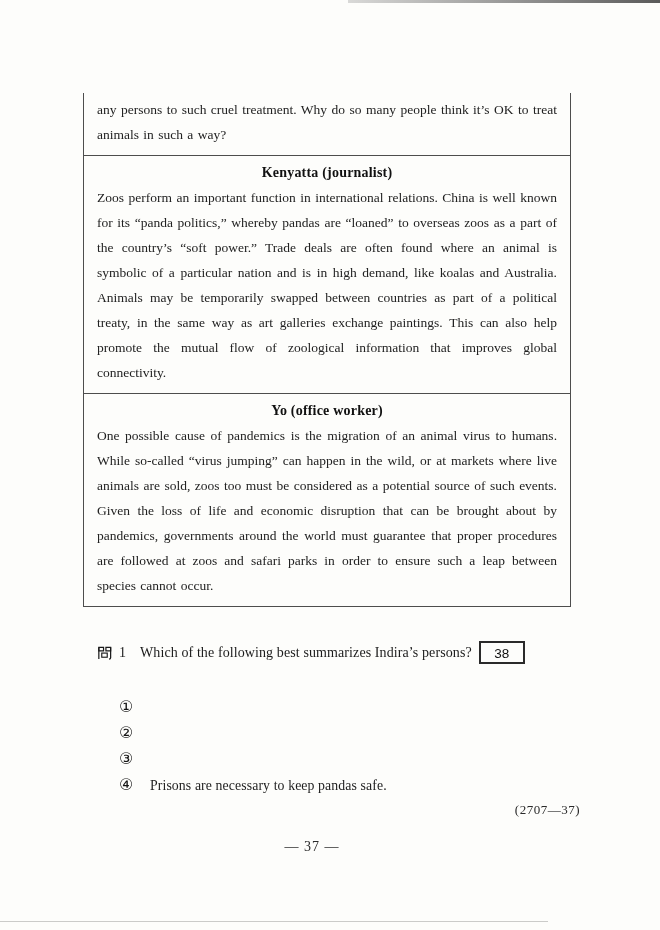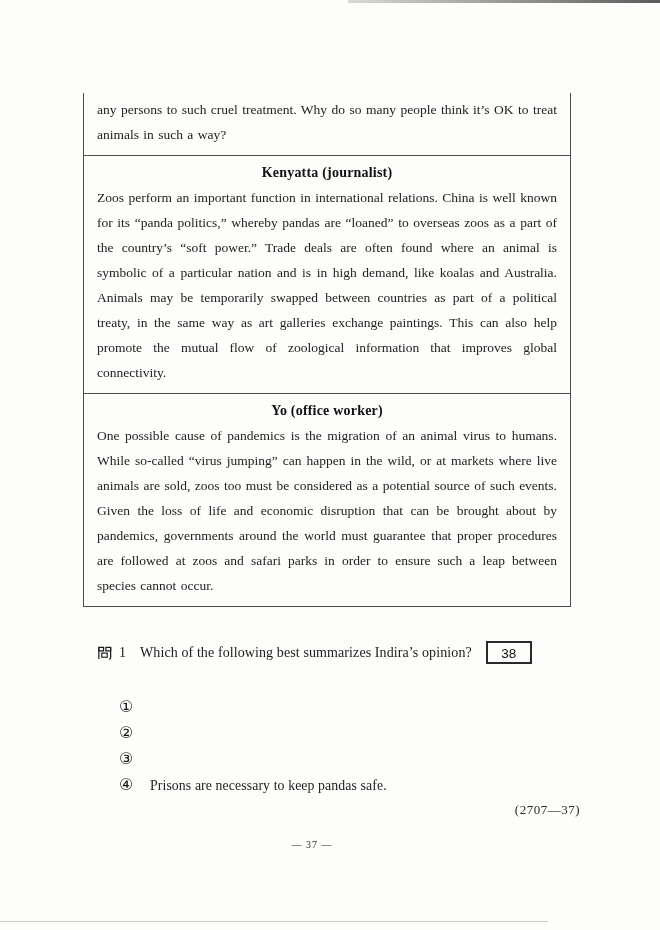--- a/index.html
+++ b/index.html
@@ -35,36 +35,36 @@
     text-align:center;
   }
   .question{
     position:absolute;left:96px;top:641px;width:470px;
     display:flex;align-items:center;font-size:14px;color:#1b1b1b;
   }
   .mon{display:inline-flex;align-items:center;margin-right:6px;}
   .qnum{font-weight:normal;margin-right:14px;}
   .qtext{letter-spacing:.1px;}
   .answer-box{
-    display:inline-block;box-sizing:border-box;margin-left:14px;
+    display:inline-block;box-sizing:border-box;margin-left:7px;
     width:46px;height:23px;line-height:21px;text-align:center;
     border:2px solid #2a2a2a;font-size:13.5px;color:#111;
     font-family:"Liberation Sans","DejaVu Sans",sans-serif;
   }
   .options{position:absolute;left:119px;top:694px;width:430px;}
   .option-row{display:flex;align-items:baseline;height:26px;}
   .option-marker{
     width:18px;font-size:16px;line-height:26px;color:#141414;
     margin-right:13px;flex:0 0 auto;
     font-family:"DejaVu Sans",sans-serif;
   }
   .option-text{font-size:13.8px;line-height:26px;color:#1e1e1e;letter-spacing:.1px;}
   .footer-page{
     position:absolute;top:839px;left:0;width:624px;text-align:center;
-    font-size:10px;color:#2a2a2a;letter-spacing:1px;
+    font-size:14px;color:#2a2a2a;letter-spacing:1px;
   }
   .footer-code{
     position:absolute;top:802px;right:89px;
     font-size:13px;color:#2a2a2a;letter-spacing:.5px;
   }
 </style>
 </head>
 <body>
 
 <div id="page">
@@ -89,21 +89,21 @@
     <span class="mon" title="問">
       <svg width="17" height="17" viewBox="0 0 18 18" aria-hidden="true">
         <path d="M3 3.5 H8 V7.2 H3 Z" fill="none" stroke="#1a1a1a" stroke-width="1.3"></path>
         <path d="M3 3.5 V16" fill="none" stroke="#1a1a1a" stroke-width="1.3"></path>
         <path d="M10.5 3.5 H15.5 V7.2 H10.5 Z" fill="none" stroke="#1a1a1a" stroke-width="1.3"></path>
         <path d="M15.5 3.5 V14.6 Q15.5 16 13.8 16" fill="none" stroke="#1a1a1a" stroke-width="1.3"></path>
         <rect x="6.1" y="9.6" width="5.8" height="4.4" fill="none" stroke="#1a1a1a" stroke-width="1.2"></rect>
       </svg>
     </span>
     <span class="qnum">1</span>
-    <span class="qtext">Which of the following best summarizes Indira’s opinion?</span>
+    <span class="qtext">Which of the following best summarizes Indira’s persons?</span>
     <span class="answer-box">38</span>
   </div>
 
   <div class="options">
     <div class="option-row">
       <span class="option-marker">①</span>
     </div>
     <div class="option-row">
       <span class="option-marker">②</span>
     </div>

